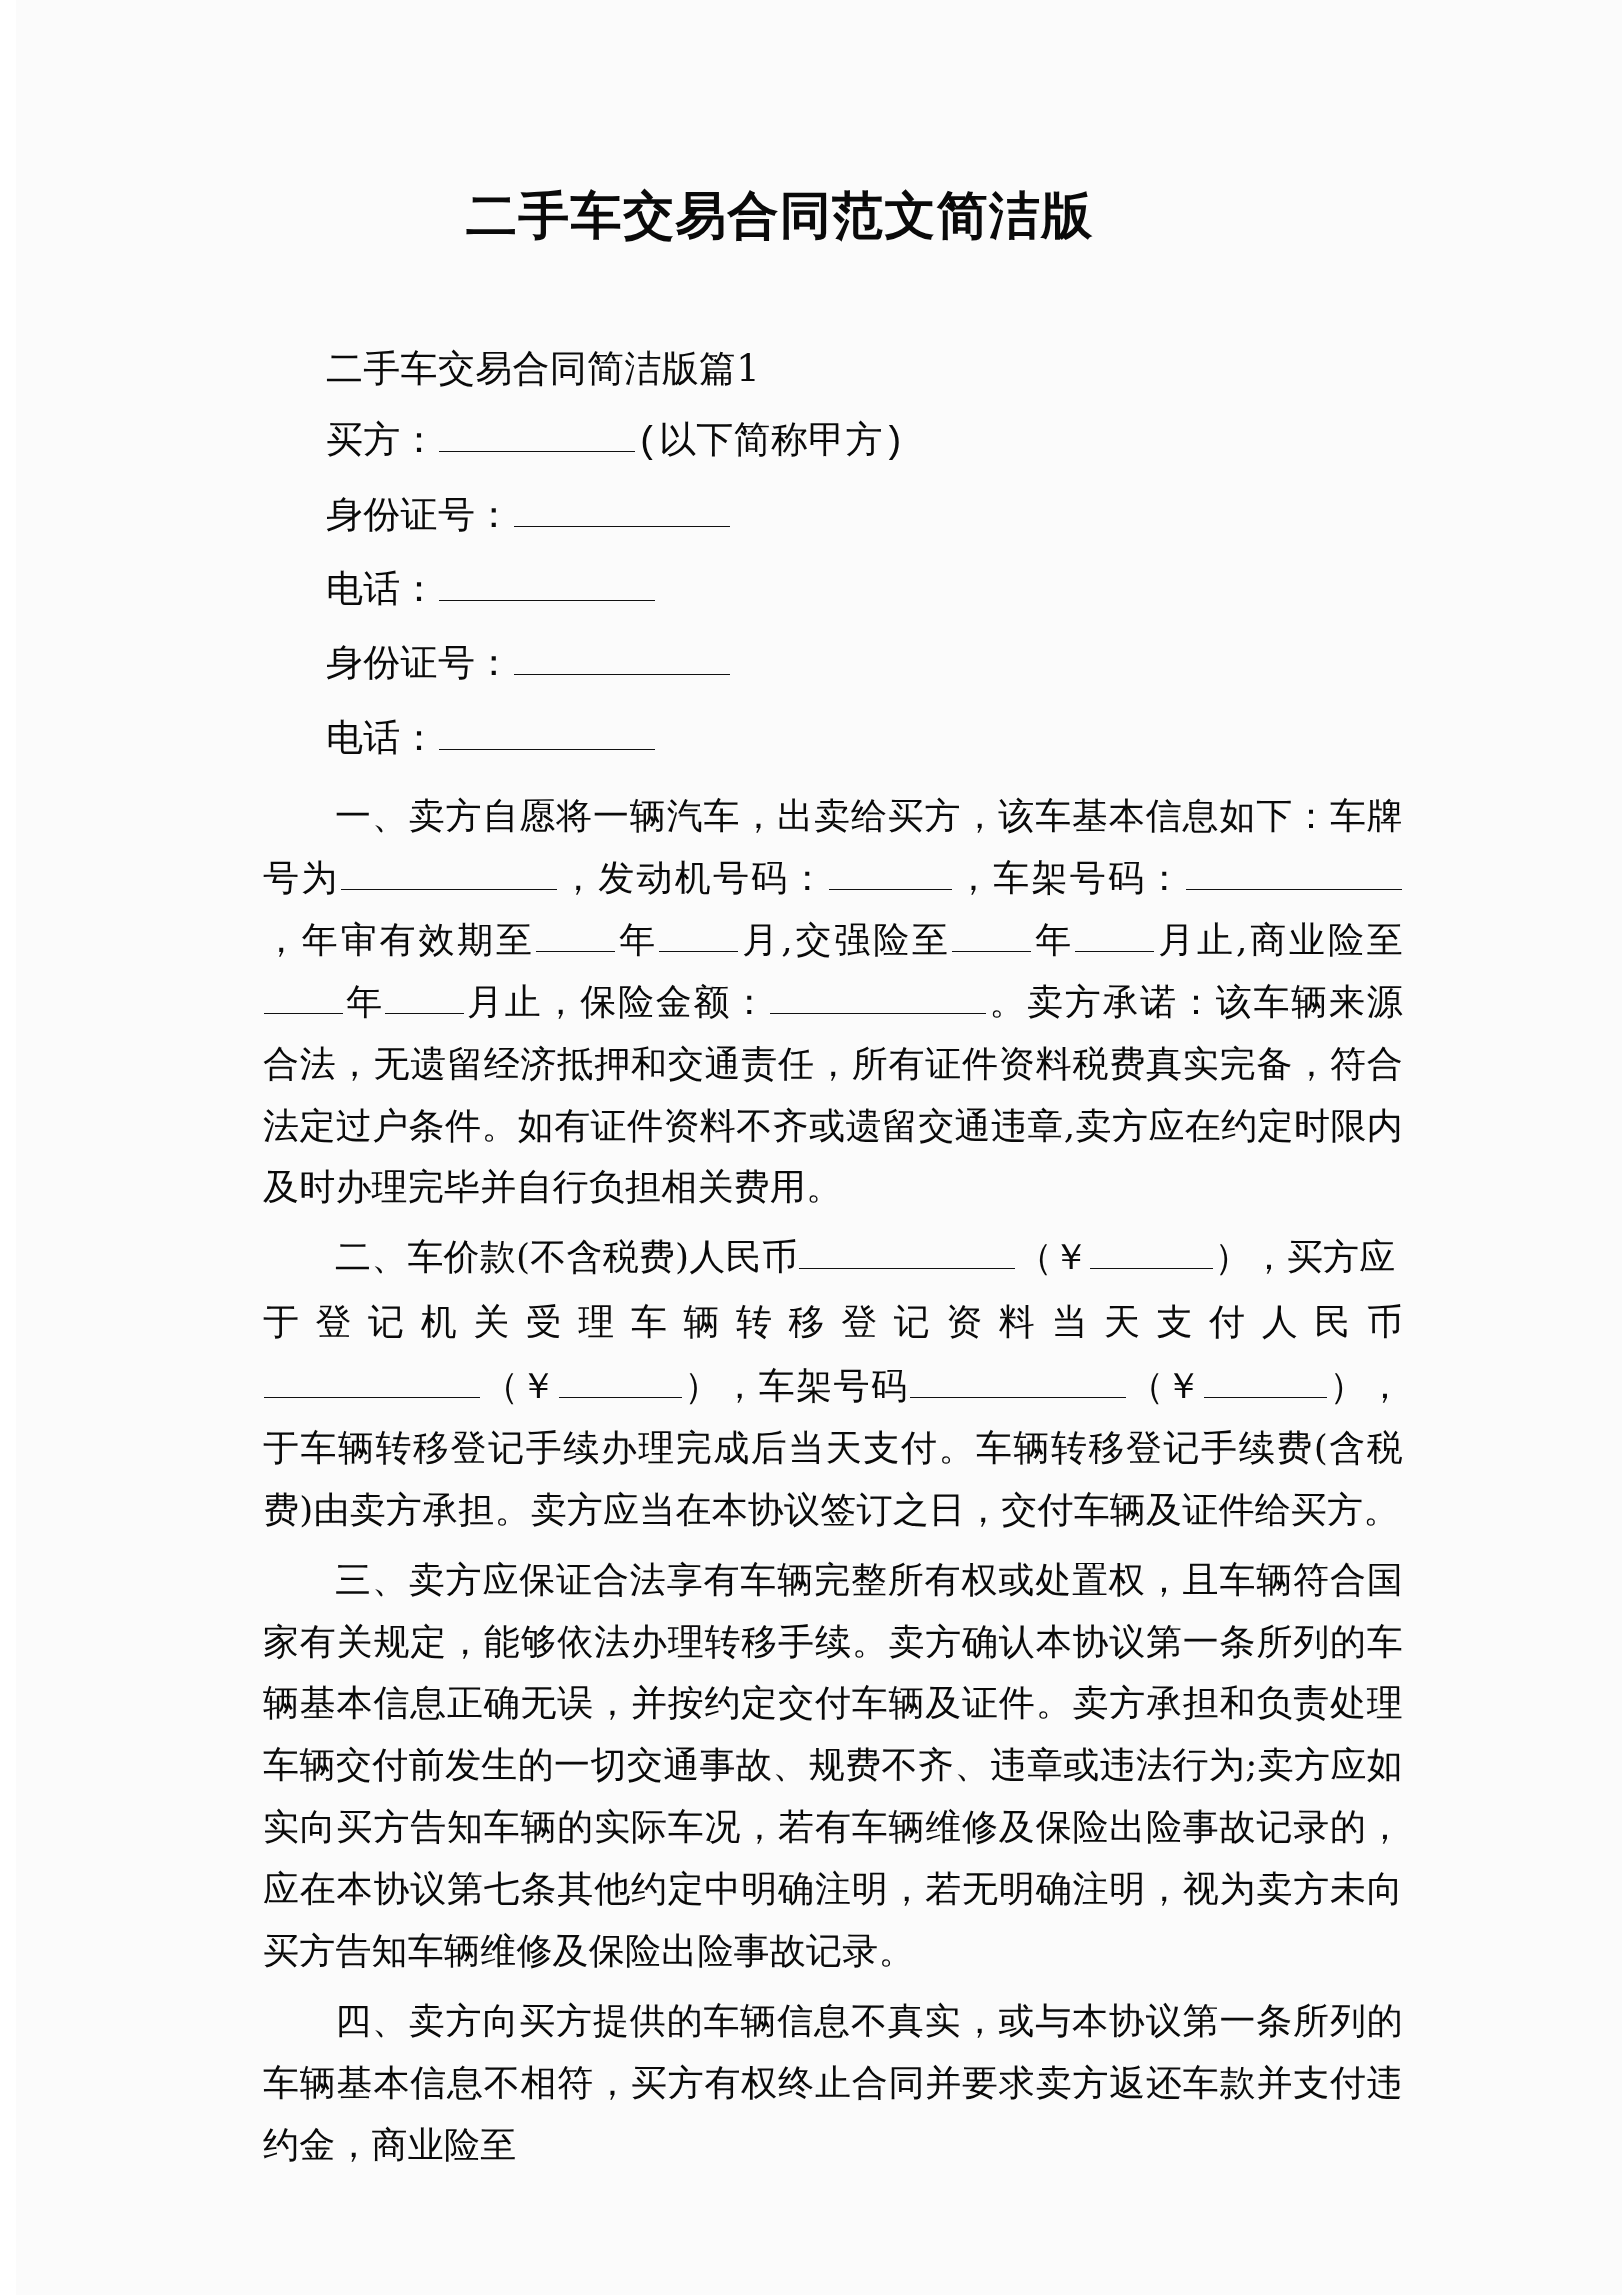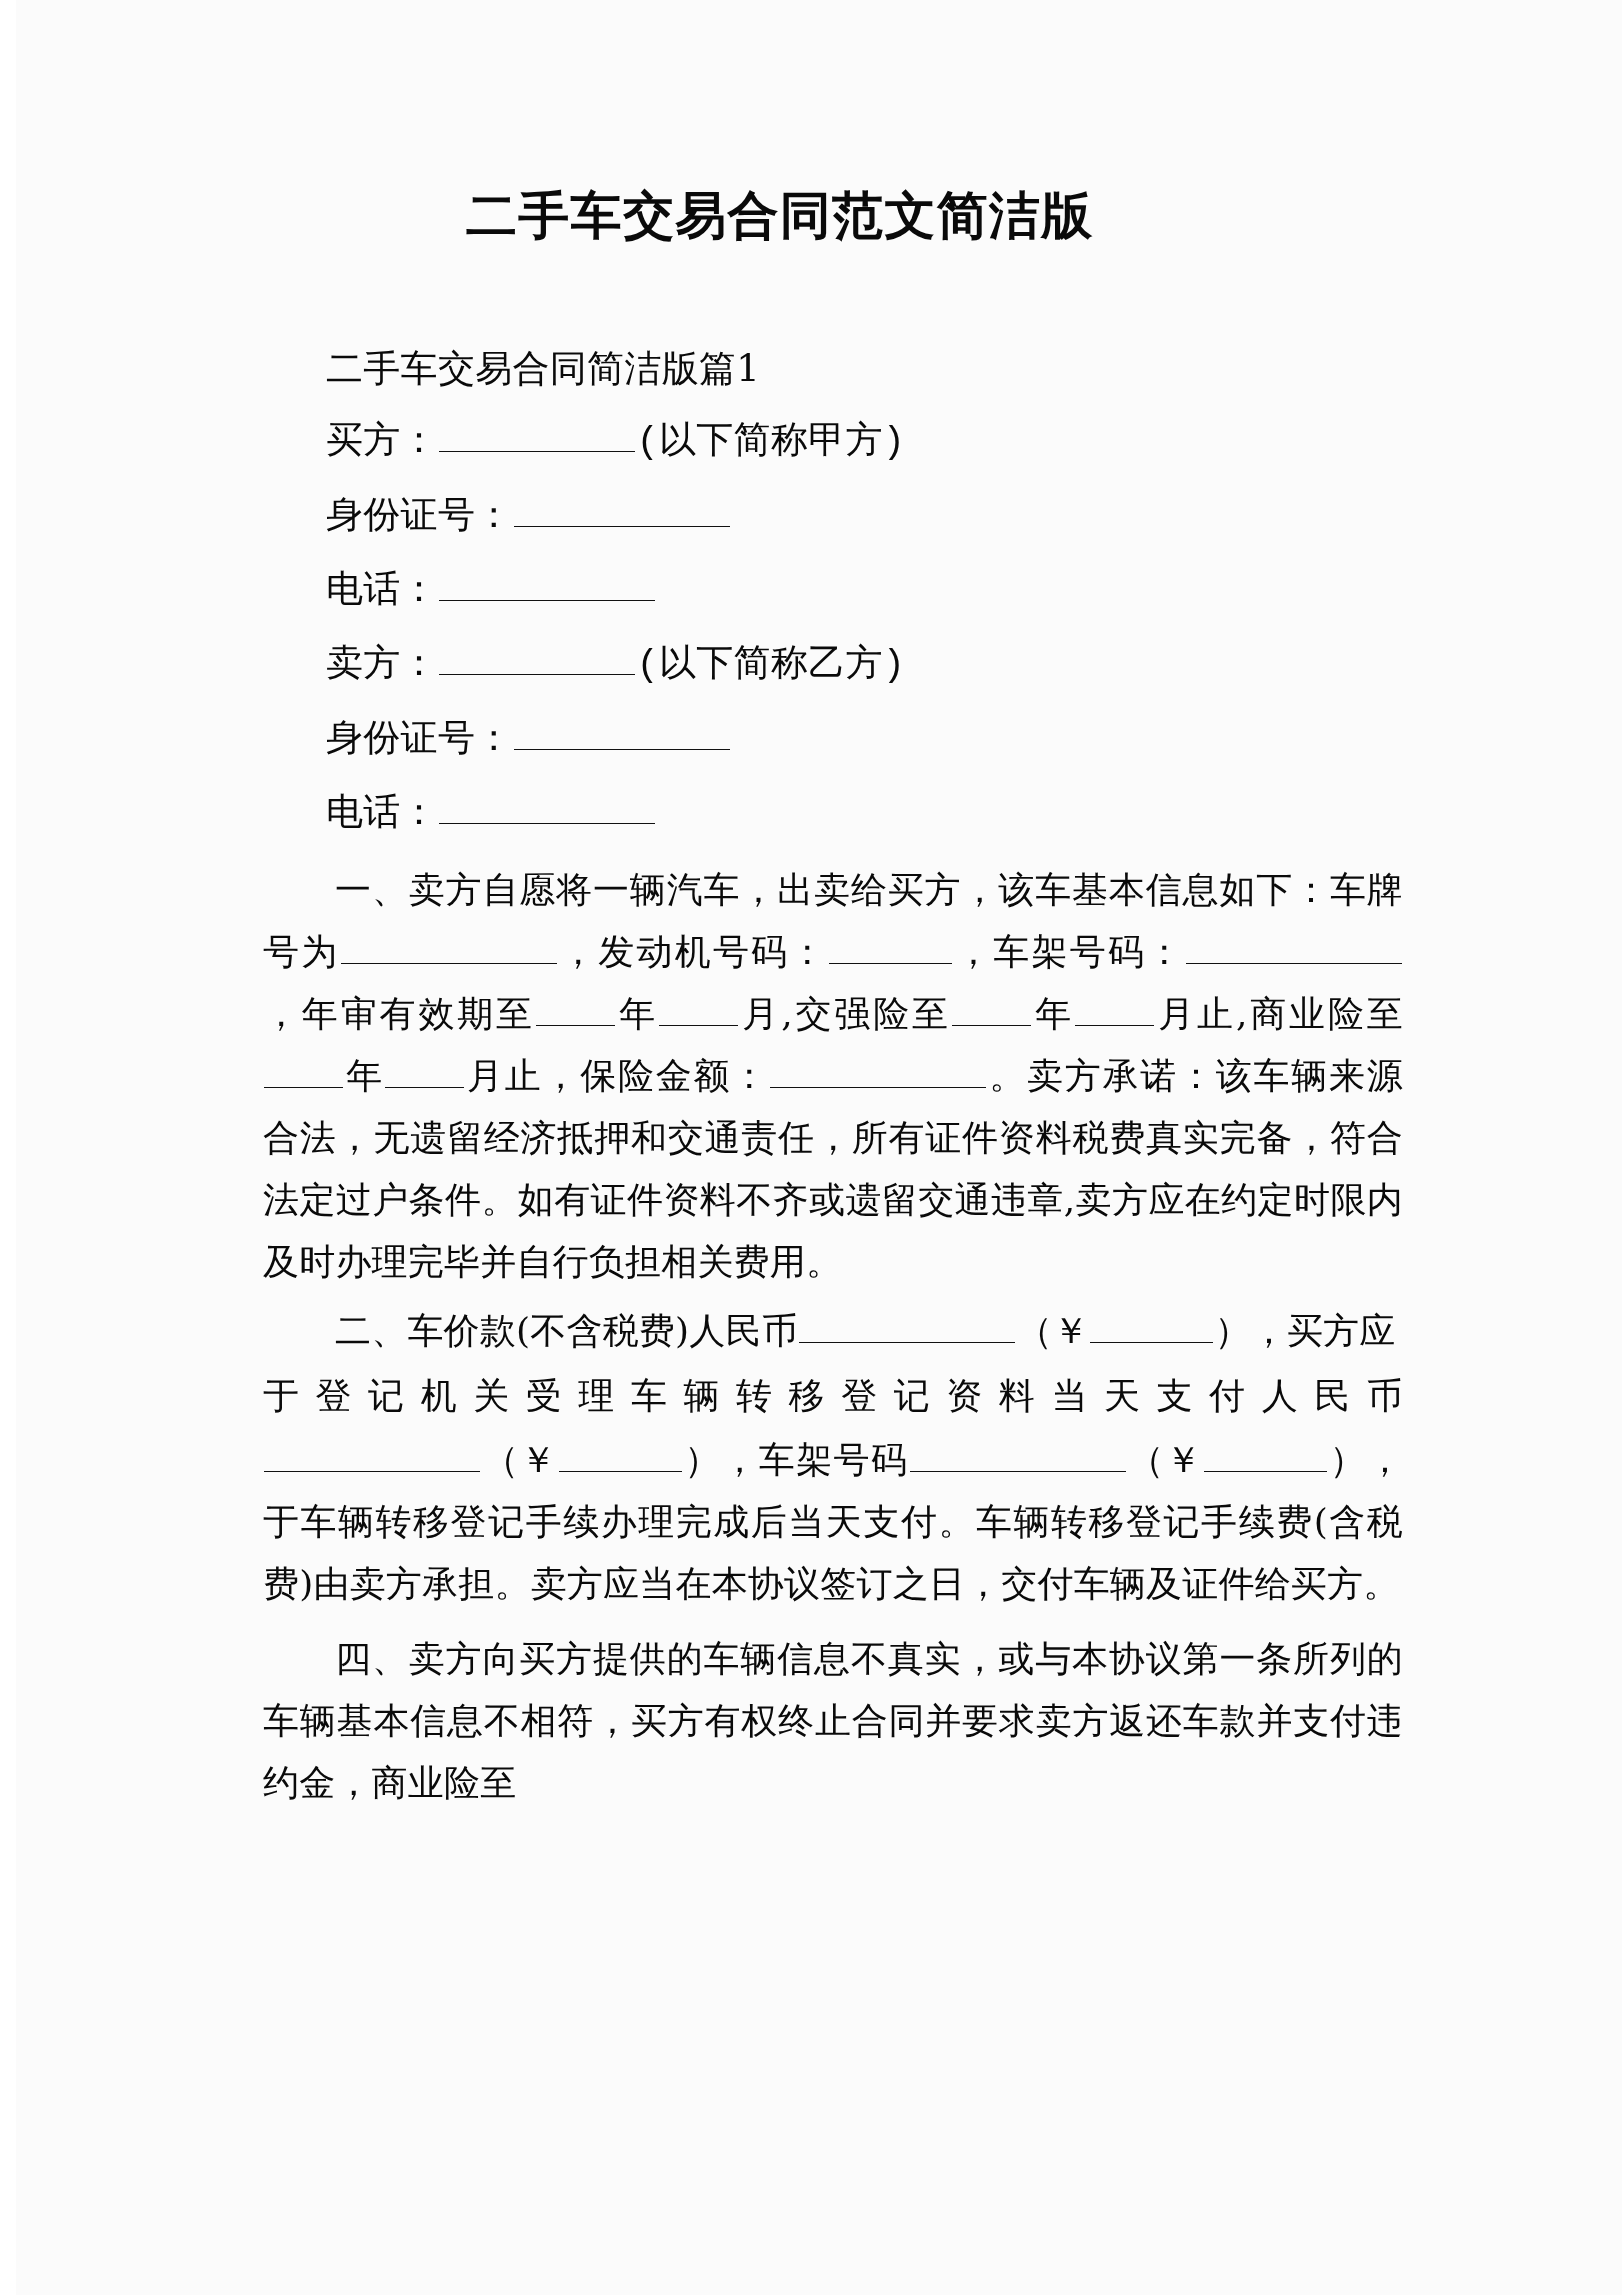--- a/index.html
+++ b/index.html
@@ -106,23 +106,20 @@
       </div>
 
       <div class="info-line">
         <span>身份证号：</span><span class="blank b-xxl"></span>
       </div>
 
       <div class="info-line">
         <span>电话：</span><span class="blank b-xxl"></span>
       </div>
 
-      <div class="info-line">
-        <span>卖方：</span><span class="blank b-xl"></span><span>(以下简称乙方)</span>
-      </div>
 
       <div class="info-line">
         <span>身份证号：</span><span class="blank b-xxl"></span>
       </div>
 
       <div class="info-line">
         <span>电话：</span><span class="blank b-xxl"></span>
       </div>
 
     </div>
@@ -134,20 +131,21 @@
     <p class="para"><span>二、车价款(不含税费)人民币</span><span class="blank b-xxl"></span><span>（￥</span><span class="blank b-md"></span><span>），买方应</span></p>
 
     <p class="para no-indent">
         <span class="stretch-line">于登记机关受理车辆转移登记资料当天支付人民币</span>
       </p>
 
     <p class="para no-indent"><span class="blank b-xxl"></span><span>（￥</span><span class="blank b-md"></span><span>），车架号码</span><span class="blank b-xxl"></span><span>（￥</span><span class="blank b-md"></span><span>），</span><span>于车辆转移登记手续办理完成后当天支付。车辆转移登记手续费(含税费)由卖方承担。卖方应当在本协议签订之日，交付车辆及证件给买方。</span></p>
 
     <div class="spacer-sm"></div>
 
+    <p class="para">三、卖方应保证合法享有车辆完整所有权或处置权，且车辆符合国家有关规定，能够依法办理转移手续。卖方确认本协议第一条所列的车辆基本信息正确无误，并按约定交付车辆及证件。卖方承担和负责处理车辆交付前发生的一切交通事故、规费不齐、违章或违法行为;卖方应如实向买方告知车辆的实际车况，若有车辆维修及保险出险事故记录的，应在本协议第七条其他约定中明确注明，若无明确注明，视为卖方未向买方告知车辆维修及保险出险事故记录。</p>
 
     <div class="spacer-sm"></div>
 
     <p class="para">四、卖方向买方提供的车辆信息不真实，或与本协议第一条所列的车辆基本信息不相符，买方有权终止合同并要求卖方返还车款并支付违约金，商业险至</p>
 
   </div>
 </div>
 
 
 </body></html>

